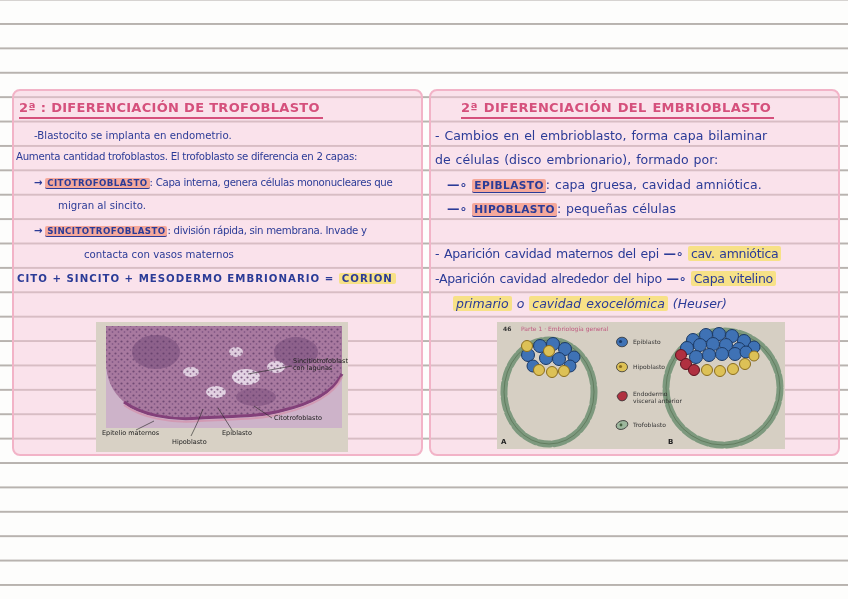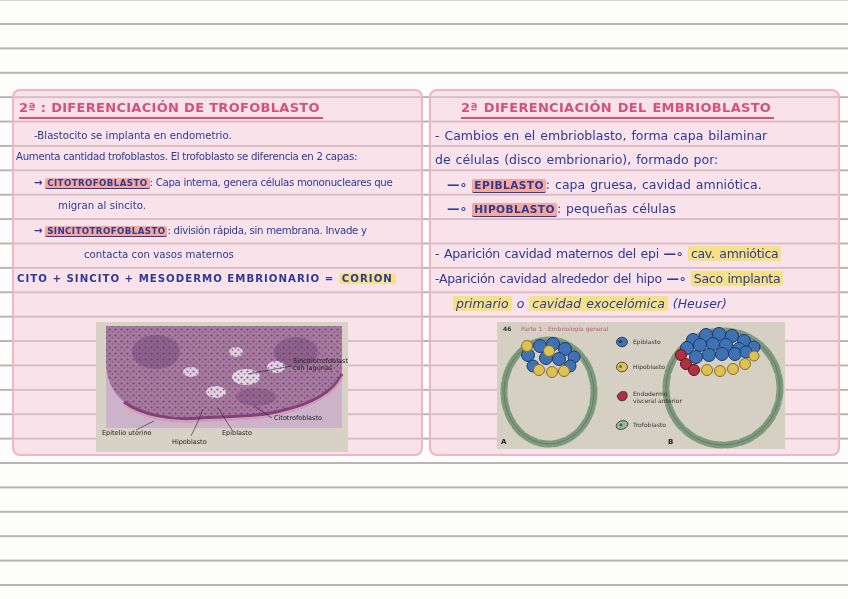--- a/index.html
+++ b/index.html
@@ -114,21 +114,21 @@
         <path d="M176,96 L158,84" stroke="#222" stroke-width="0.6"></path>
         <path d="M40,108 L58,99" stroke="#222" stroke-width="0.6"></path>
         <path d="M95,114 C100,104 104,95 107,87" stroke="#222" stroke-width="0.6" fill="none"></path>
         <path d="M136,108 L122,86" stroke="#222" stroke-width="0.6"></path>
       </svg>
       <div class="fig-label" style="top:36px; left:197px;">
         <div>Sincitiotrofoblasto</div>
         <div>con lagunas</div>
       </div>
       <div class="fig-label" style="top:93px;  left:178px;">Citotrofoblasto</div>
-      <div class="fig-label" style="top:108px; left:6px;">Epitelio uterino</div>
+      <div class="fig-label" style="top:108px; left:6px;">Epitelio maternos</div>
       <div class="fig-label" style="top:117px; left:76px;">Hipoblasto</div>
       <div class="fig-label" style="top:108px; left:126px;">Epiblasto</div>
     </div>
   </div>
 
   <div class="card card-right rc">
 
     <div class="hl" style="top:9px; left:17px;margin-left:13px;">
       <span class="title">2ª DIFERENCIACIÓN DEL EMBRIOBLASTO</span>
     </div>
@@ -146,21 +146,21 @@
     </div>
 
     <div class="hl tight" style="top:155px; left:4px;">
       <span>- Aparición cavidad maternos del epi</span>
       <span class="arrow">—∘</span>
       <span class="yhl">cav. amniótica</span>
     </div>
     <div class="hl tight" style="top:180px; left:4px;">
       <span>-Aparición cavidad alrededor del hipo</span>
       <span class="arrow">—∘</span>
-      <span class="yhl">Saco implanta</span>
+      <span class="yhl">Capa vitelino</span>
     </div>
     <div class="hl" style="top:205px; left:22px;font-style:italic;">
       <span class="yhl">primario</span>
       <span>o</span>
       <span class="yhl">cavidad exocelómica</span>
       <span>(Heuser)</span>
     </div>
 
     <div class="fig fig-right">
       <svg class="figbg" width="288" height="127" viewBox="0 0 288 127">

